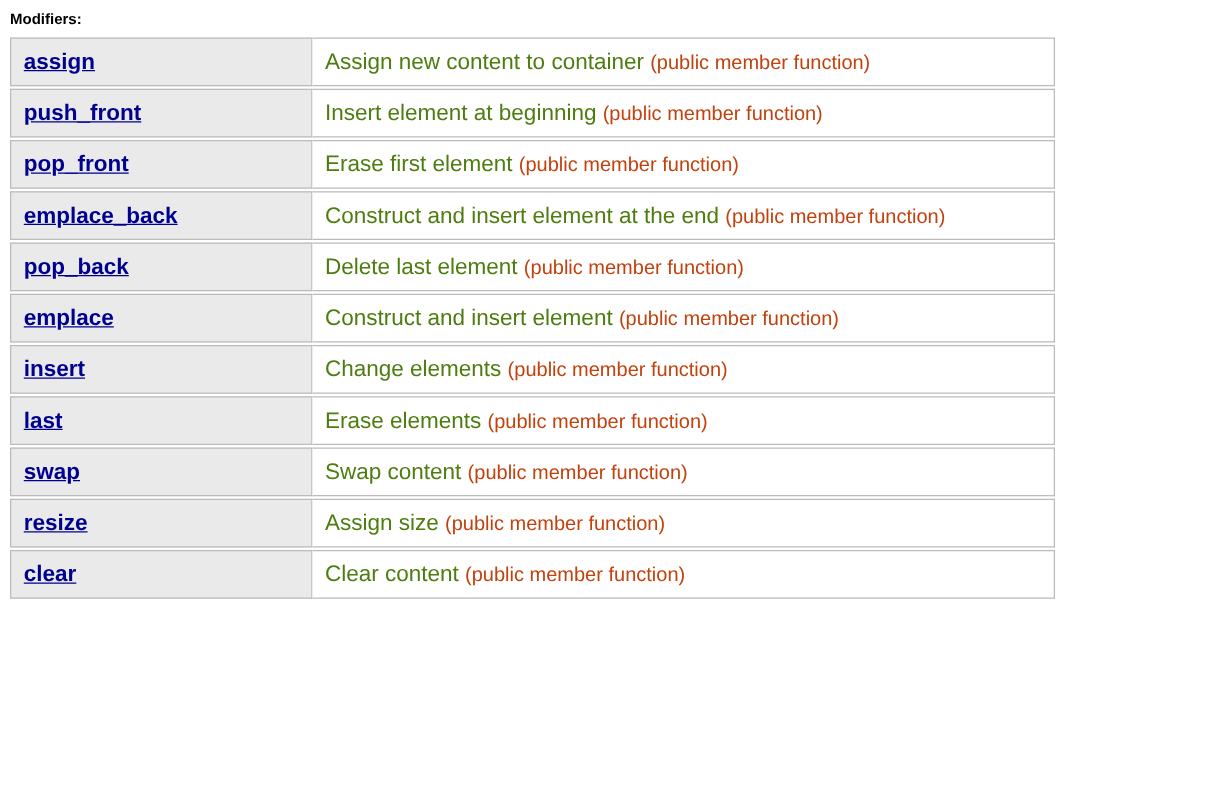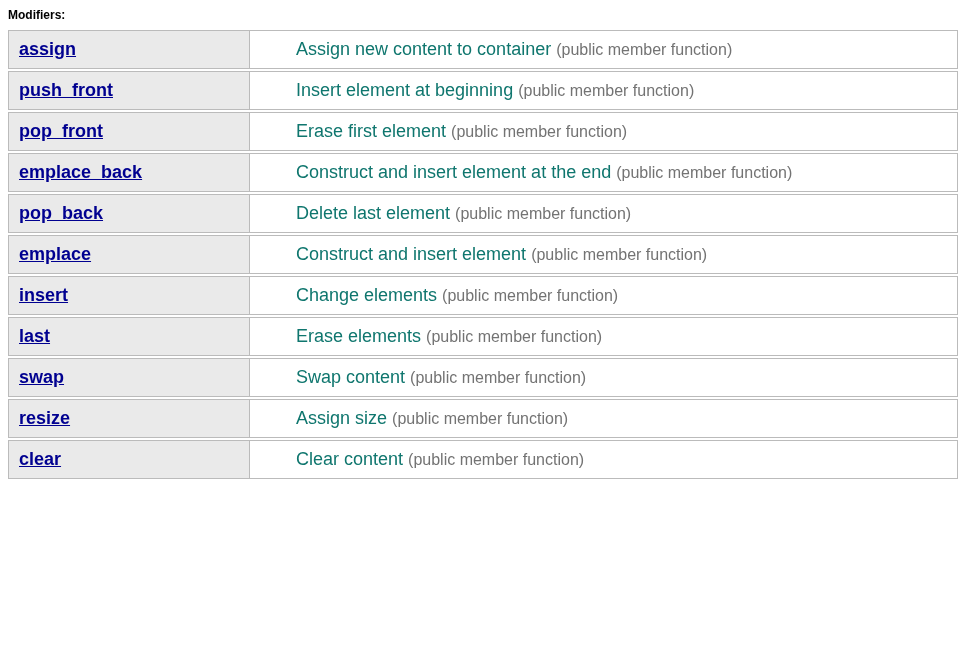--- a/index.html
+++ b/index.html
@@ -11,21 +11,21 @@
     background: #fff;
   }
   .section-title {
     font-weight: bold;
     margin: 0 0 6px 0;
     font-size: 12px;
   }
   table.modifiers {
     border-collapse: separate;
     border-spacing: 0 2px;
-    width: 950px;
+    width: 836px;
   }
   table.modifiers tr {
     border: 1px solid #ccc;
   }
   table.modifiers td {
     border-top: 1px solid #bbb;
     border-bottom: 1px solid #bbb;
     padding: 8px 10px 8px 10px;
     vertical-align: middle;
     background: #fff;
@@ -39,26 +39,25 @@
   }
   table.modifiers td:last-child {
     border-right: 1px solid #bbb;
   }
   a.fn-link {
     color: #000090;
     text-decoration: underline;
     font-weight: bold;
   }
   .annot {
-    color: #737373;
+    color: #c2410c;
     font-size: 16px;
   }
   .desc {
-    color: #0f766e;
-    margin-left: 36px;
+    color: #4d7c0f;
   }
 </style>
 </head>
 <body>
 
 <div class="section-title">Modifiers:</div>
 
 <table class="modifiers">
   <tbody id="modifiers-body">
       <tr>

